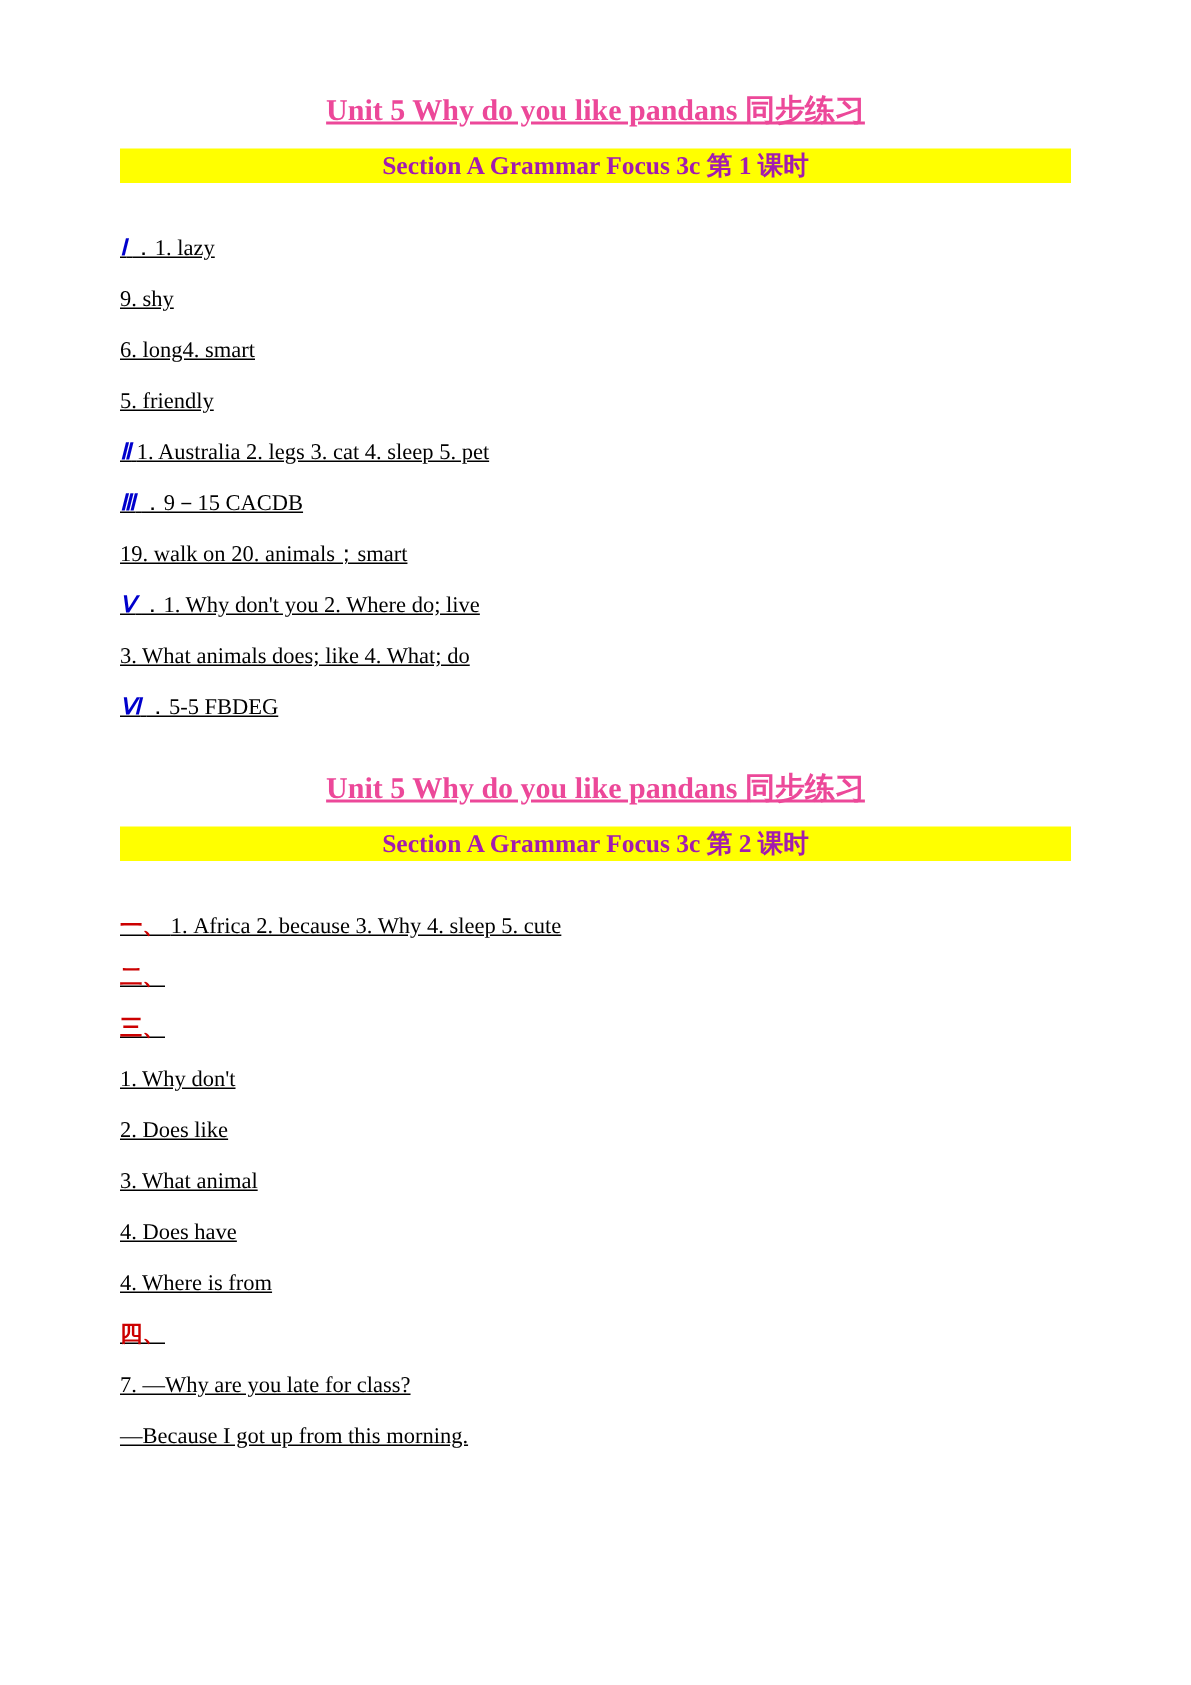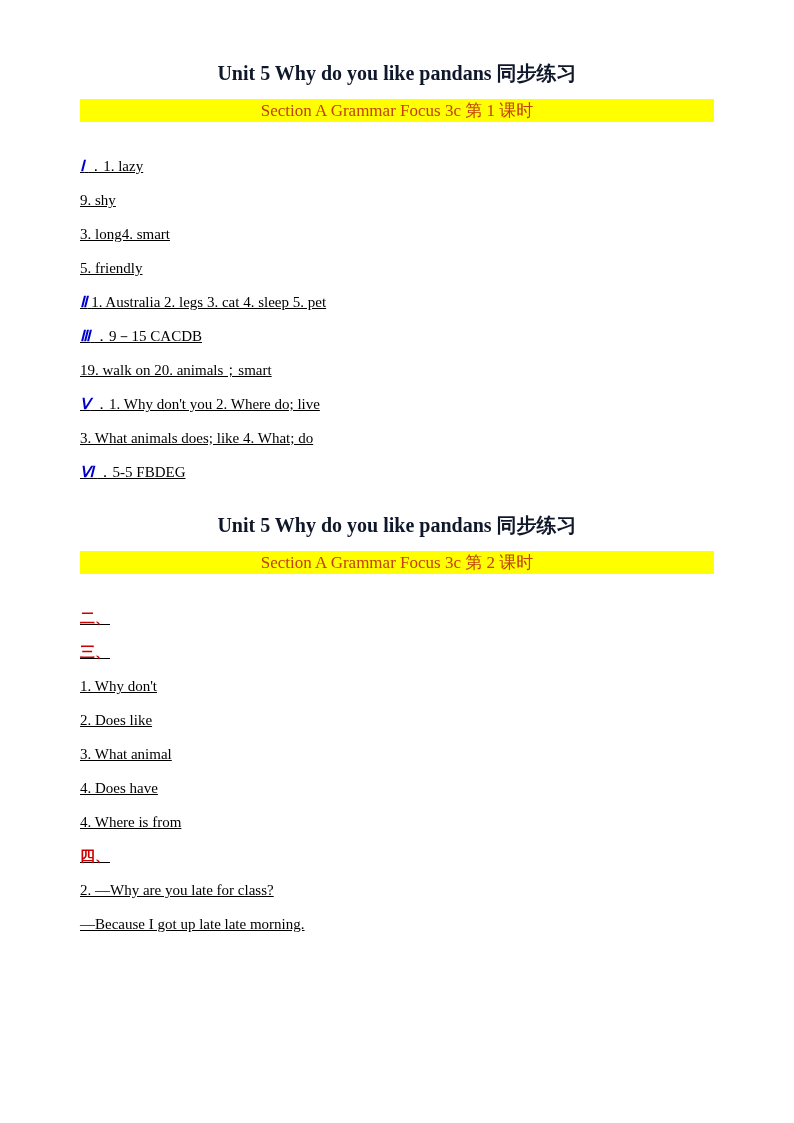--- a/index.html
+++ b/index.html
@@ -16,28 +16,29 @@
       width: 794px;
       min-height: 1123px;
       padding: 60px 80px 60px 80px;
     }
 
     .main-title {
       text-align: center;
       font-size: 20px;
       font-weight: bold;
       margin-bottom: 12px;
-      color: #0f172a;
+      color: #ec4899;
+      text-decoration: underline;
     }
 
     .section-title {
       text-align: center;
       font-size: 17px;
-      font-weight: normal;
-      color: #c2410c;
+      font-weight: bold;
+      color: #a21caf;
       background-color: #ffff00;
       display: inline-block;
       width: 100%;
       margin-bottom: 16px;
     }
 
     .section-title-wrapper {
       text-align: center;
       margin-bottom: 16px;
     }
@@ -80,21 +81,21 @@
   <div class="content-line">
     <span class="roman-label">Ⅰ</span>
     <span>．1. lazy</span>
   </div>
 
   <div class="content-line">
     <span>9. shy</span>
   </div>
 
   <div class="content-line">
-    <span>3. long4. smart</span>
+    <span>6. long4. smart</span>
   </div>
 
   <div class="content-line">
     <span>5. friendly</span>
   </div>
 
   <div class="content-line">
     <span class="roman-label">Ⅱ</span>
     <span> 1. Australia    2. legs       3. cat      4. sleep     5. pet</span>
   </div>
@@ -126,20 +127,24 @@
 </div>
 
 <div style="margin-top: 28px;">
 
   <div class="main-title">Unit 5 Why do you like pandans  同步练习</div>
 
   <div class="section-title-wrapper">
     <span class="section-title">Section A Grammar Focus 3c 第 2 课时</span>
   </div>
 
+  <div class="content-line">
+    <span class="chinese-label">一、</span>
+    <span>1. Africa      2. because  3. Why    4. sleep    5. cute</span>
+  </div>
 
   <div class="content-line">
     <span class="chinese-label">二、</span>
   </div>
 
 
   <div class="content-line">
     <span class="chinese-label">三、</span>
   </div>
 
@@ -161,20 +166,20 @@
 
   <div class="content-line">
     <span>4. Where is       from</span>
   </div>
 
   <div class="content-line">
     <span class="chinese-label">四、</span>
   </div>
 
   <div class="content-line">
-    <span>2.  —Why are you late for class?</span>
+    <span>7.  —Why are you late for class?</span>
   </div>
 
   <div class="content-line">
-    <span>—Because I got up late late morning.</span>
+    <span>—Because I got up from this morning.</span>
   </div>
 
 </div>
 
 </body></html>

